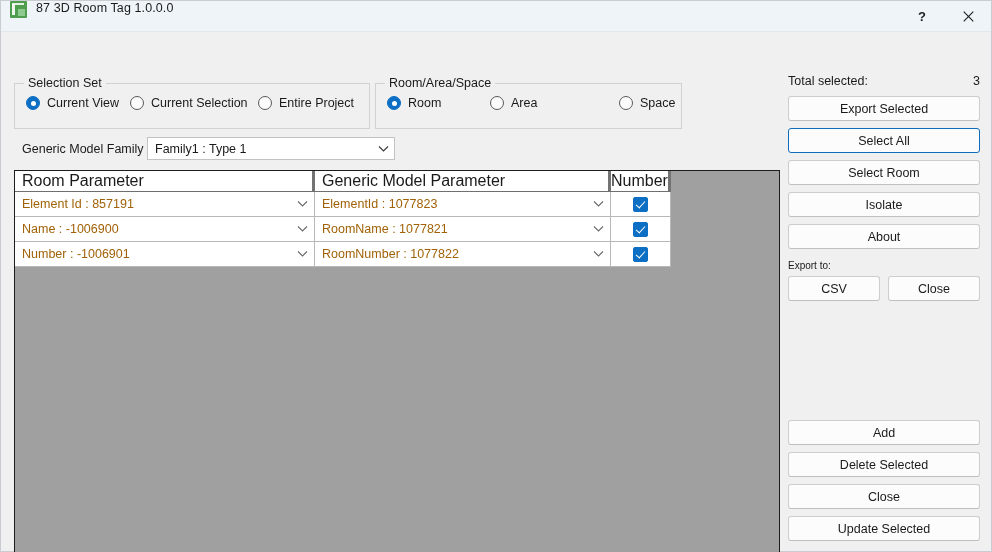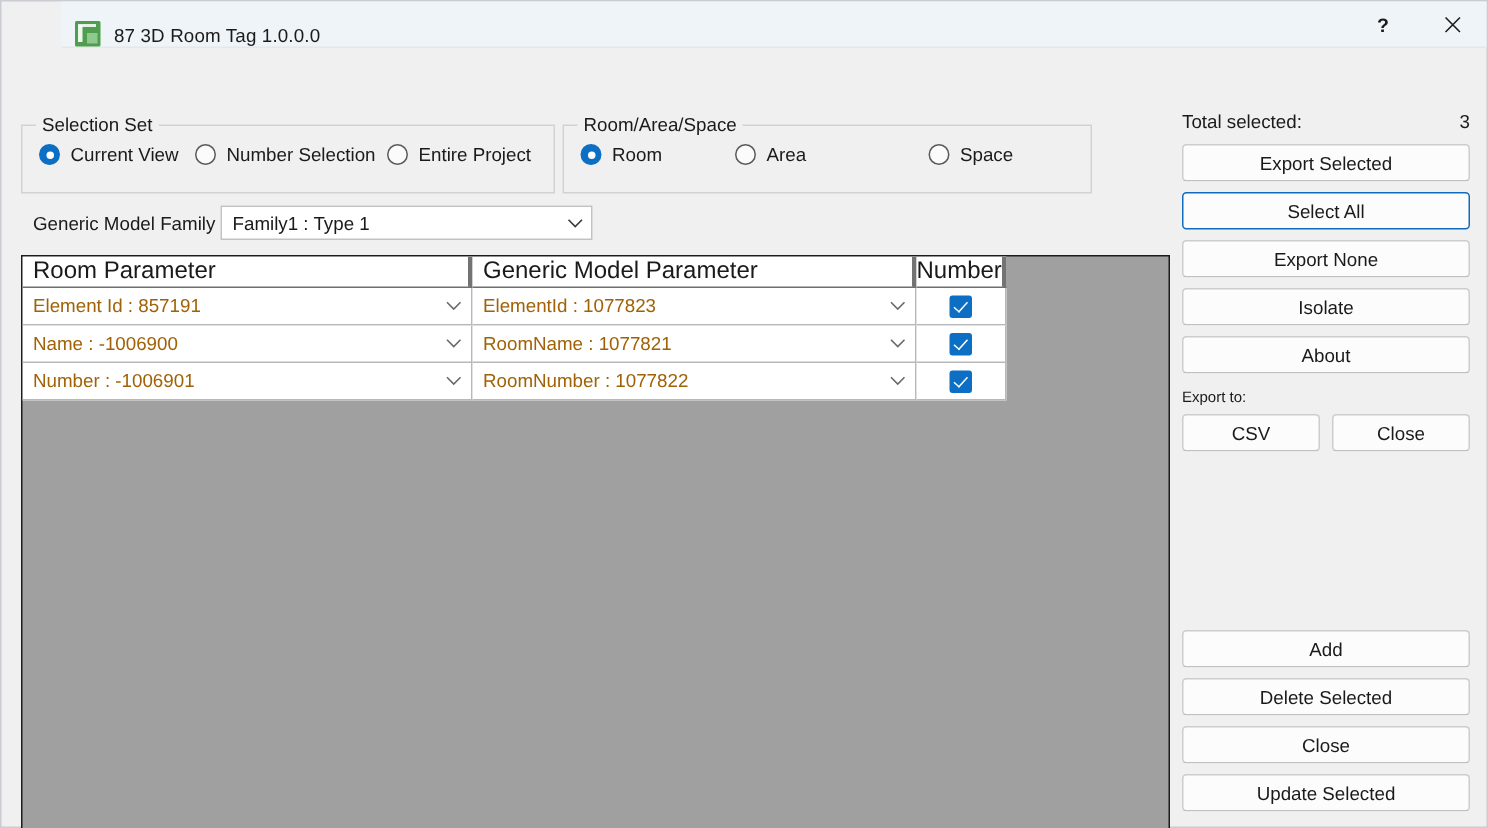--- a/index.html
+++ b/index.html
@@ -29,24 +29,23 @@
     flex-direction: column;
   }
 
   
   .titlebar {
     height: 31px;
     min-height: 31px;
     background: #eef4f8;
     border-bottom: 1px solid #e2e8ec;
     display: flex;
-    align-items: flex-end;
+    align-items: flex-start;
     position: relative;
     box-sizing: border-box;
-    margin-left: 40px;
   }
   .app-icon {
     width: 17px;
     height: 17px;
     margin-left: 9px;
     margin-right: 9px;
     position: relative;
     background: #4f9e4f;
     border-radius: 1px;
     flex: none;
@@ -112,21 +111,21 @@
     position: absolute;
     top: -8px;
     left: 9px;
     background: #f0f0f0;
     padding: 0 4px;
     font-size: 12.5px;
     color: #1a1a1a;
     white-space: nowrap;
   }
   #selection-set-group { left: 13px; top: 51px; width: 356px; height: 46px; }
-  #room-area-space-group { left: 374px; top: 51px; width: 353px; height: 46px; }
+  #room-area-space-group { left: 374px; top: 51px; width: 307px; height: 46px; }
 
   
   .radio-row {
     position: absolute;
     top: 12px;
     display: flex;
     align-items: center;
     white-space: nowrap;
   }
   .radio {
@@ -348,21 +347,21 @@
   <div class="client">
 
     <div class="groupbox" id="selection-set-group">
       <span class="gb-title">Selection Set</span>
       <div class="radio-row" style="left:11px;">
         <span class="radio checked"></span>
         <span class="radio-label">Current View</span>
       </div>
       <div class="radio-row" style="left:115px;">
         <span class="radio"></span>
-        <span class="radio-label">Number Selection</span>
+        <span class="radio-label">Current Selection</span>
       </div>
       <div class="radio-row" style="left:243px;">
         <span class="radio"></span>
         <span class="radio-label">Entire Project</span>
       </div>
     </div>
 
     <div class="groupbox" id="room-area-space-group">
       <span class="gb-title">Room/Area/Space</span>
       <div class="radio-row" style="left:11px;">
@@ -483,21 +482,21 @@
       </table>
     </div>
 
     <div class="rpanel">
       <div class="stat-row">
         <span>Total selected:</span>
         <span>3</span>
       </div>
       <div class="btn">Export Selected</div>
       <div class="btn focused">Select All</div>
-      <div class="btn">Export None</div>
+      <div class="btn">Select Room</div>
       <div class="btn">Isolate</div>
       <div class="btn">About</div>
       <div class="export-label">Export to:</div>
       <div class="export-row">
         <div class="btn">CSV</div>
         <div class="btn">Close</div>
       </div>
     </div>
 
     <div class="rpanel-lower">

